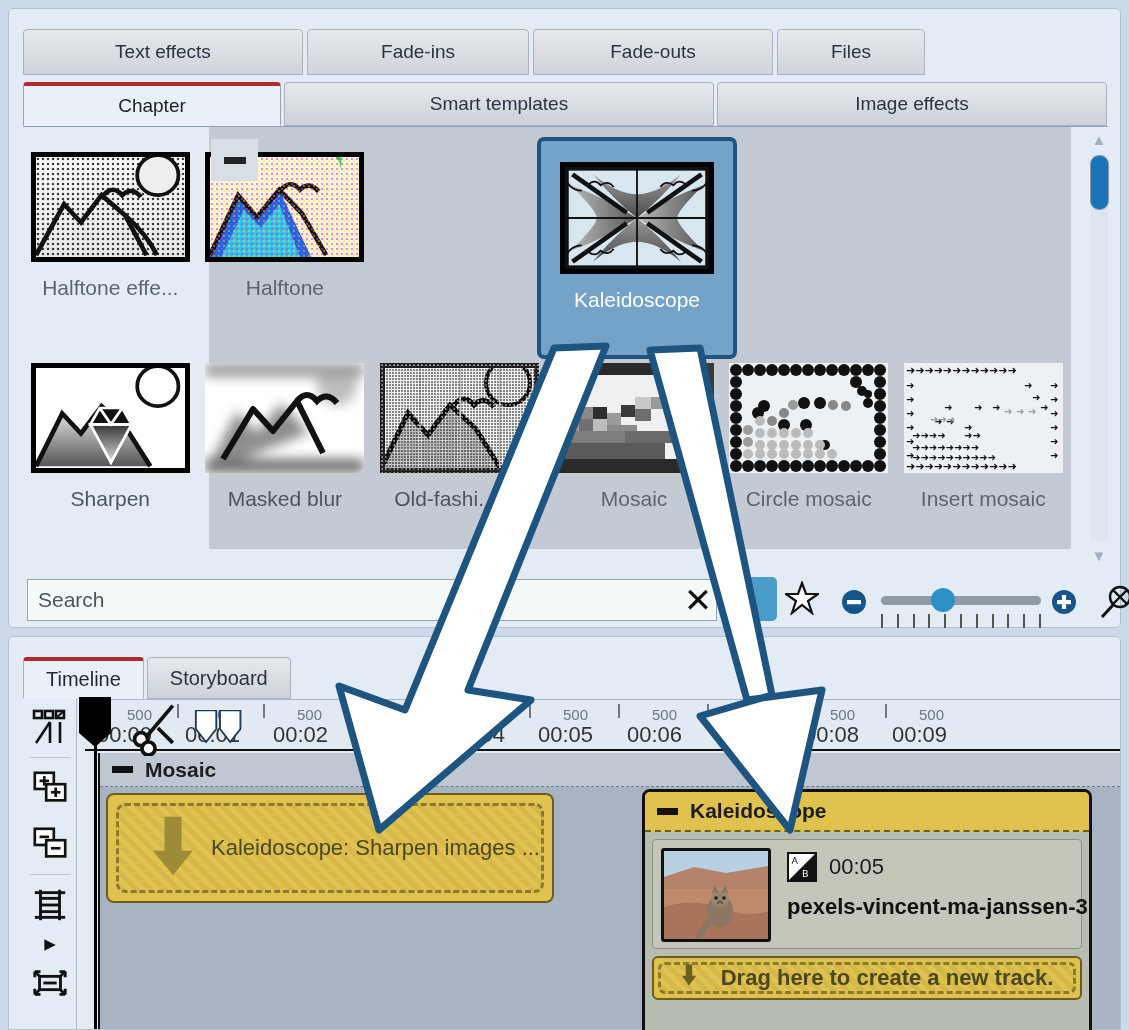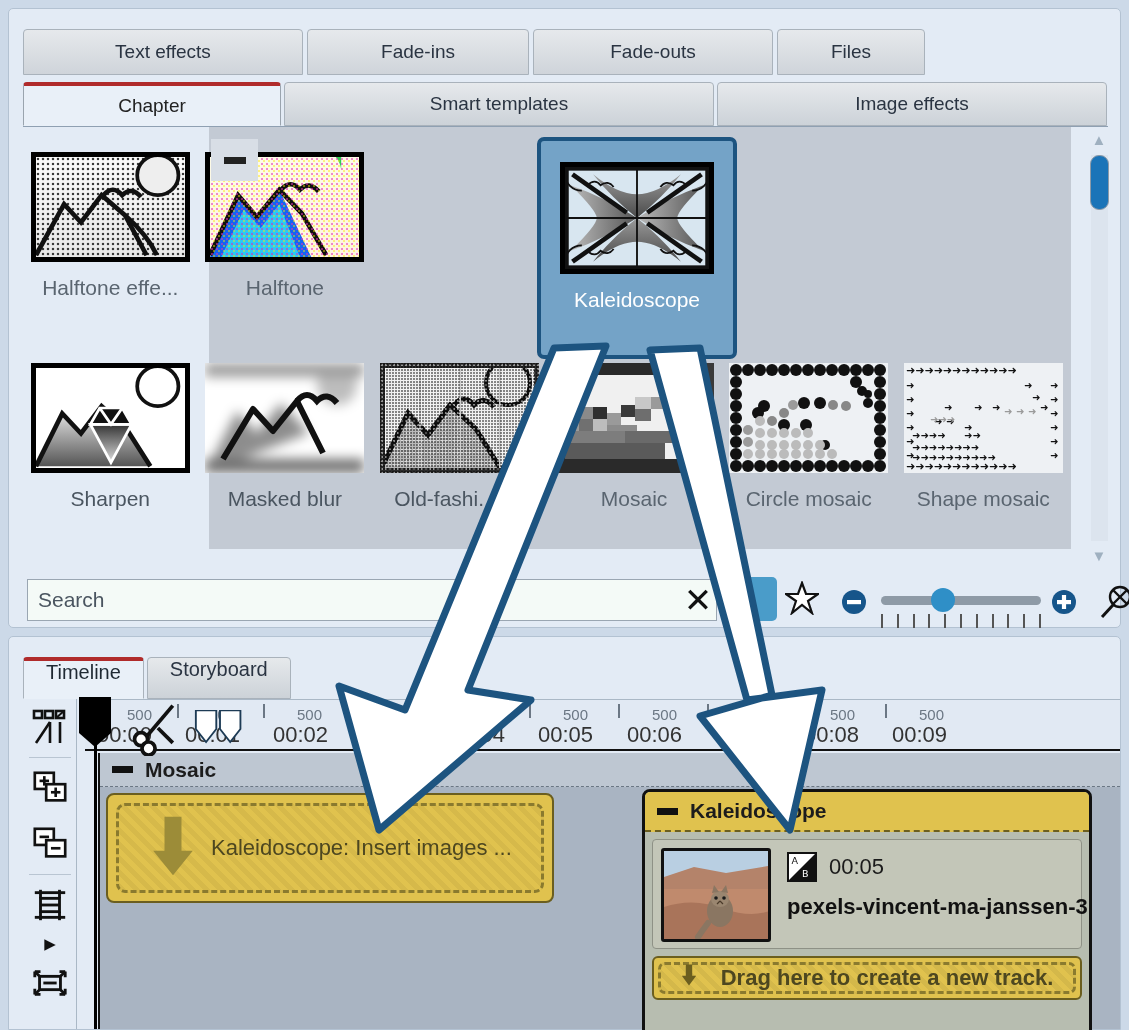--- a/index.html
+++ b/index.html
@@ -116,21 +116,21 @@
 
   
   .bottom-panel{
     position:absolute; left:8px; top:636px; width:1113px; height:394px;
     background:#e3ebf5; border:1px solid #b3c2d2; border-radius:5px 5px 0 0;
   }
   .tl-tabs{ position:absolute; left:14px; top:20px; display:flex; gap:3px;}
   .tl-tab{
     background:linear-gradient(#e6e9ec,#ccd2d8); border:1px solid #a9b2bb;
     border-radius:4px 4px 0 0; height:42px; padding:0 22px;
-    display:flex; align-items:flex-start; font-size:20px; color:#2a3442;
+    display:flex; align-items:center; font-size:20px; color:#2a3442;
   }
   .tl-tab.active{
     background:#e9f0f8; border-top:4px solid #b02b2b;
     border-bottom:1px solid #e9f0f8; color:#1f2933;
   }
 
   
   .rail{ position:absolute; left:14px; top:62px; width:54px; bottom:0; background:#e3ebf5; border-right:1px solid #aab8c6;}
   .rail .ic{ width:54px; height:56px; display:flex; align-items:center; justify-content:center;}
   .rail .sep{ width:42px; height:1px; background:#b9c5d2; margin:2px auto;}
@@ -552,21 +552,21 @@
                 <text x="8" y="98">➜➜➜➜➜➜➜➜➜➜</text>
               </g>
               <g fill="#9a9a9a" font-size="10" font-family="DejaVu Sans, sans-serif">
                 <text x="100" y="52">➜</text>
                   <text x="112" y="52">➜</text>
                   <text x="124" y="52">➜</text>
                 <text x="26" y="60">➜➜➜</text>
               </g>
             </svg>
           </div>
-          <div class="caption">Shape mosaic</div>
+          <div class="caption">Insert mosaic</div>
         </div>
       </div>
     </div>
 
     <div class="minus-box" style="left:188px;top:12px">
         <i></i>
       </div>
   </div>
 
   <div class="sel-card">
@@ -773,21 +773,21 @@
       <span>Mosaic</span>
     </div>
 
     <div class="clip-drop">
       <div class="inner">
         <span class="arrow-dn">
           <svg viewBox="0 0 46 70" width="44" height="66">
               <polygon points="14,4 32,4 32,40 44,40 23,66 2,40 14,40" fill="#9c8c38"></polygon>
             </svg>
         </span>
-        <span class="txt">Kaleidoscope: Insert images ...</span>
+        <span class="txt">Kaleidoscope: Sharpen images ...</span>
       </div>
     </div>
 
     <div class="group-box">
       <div class="group-hdr">
         <span class="mini"></span>
         <span>Kaleidoscope</span>
       </div>
       <div class="img-clip">
         <div class="img-thumb">

